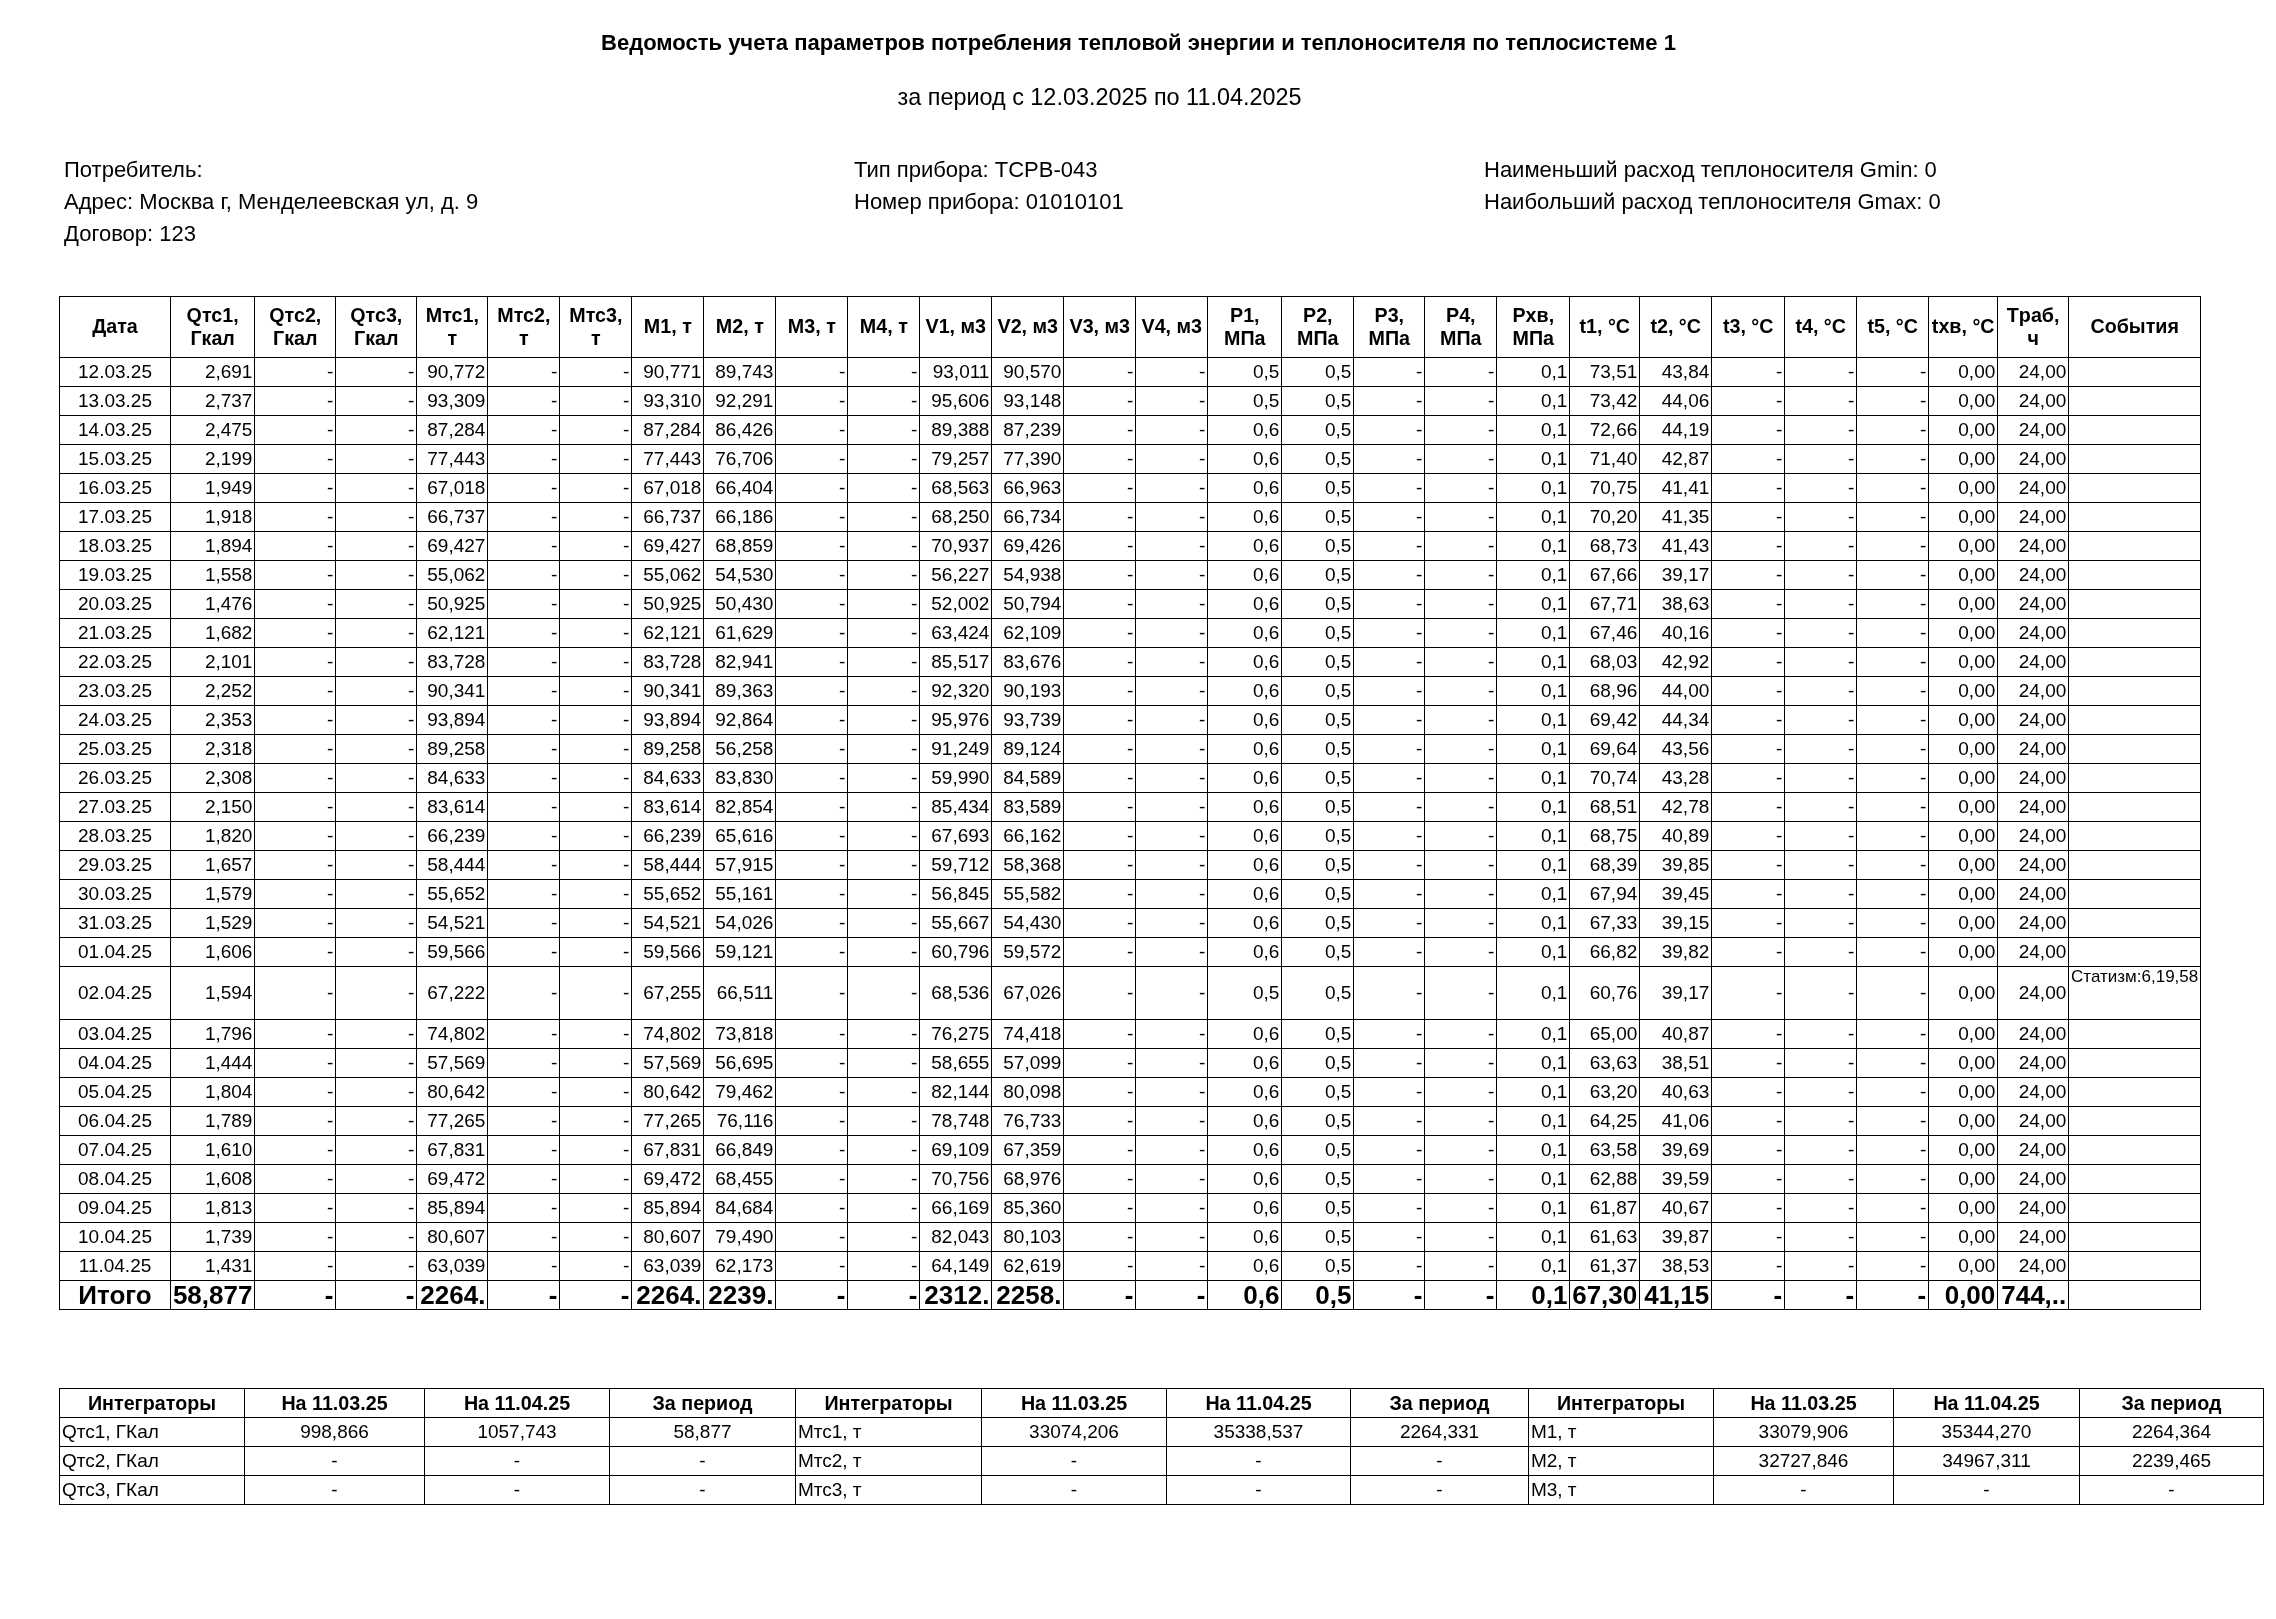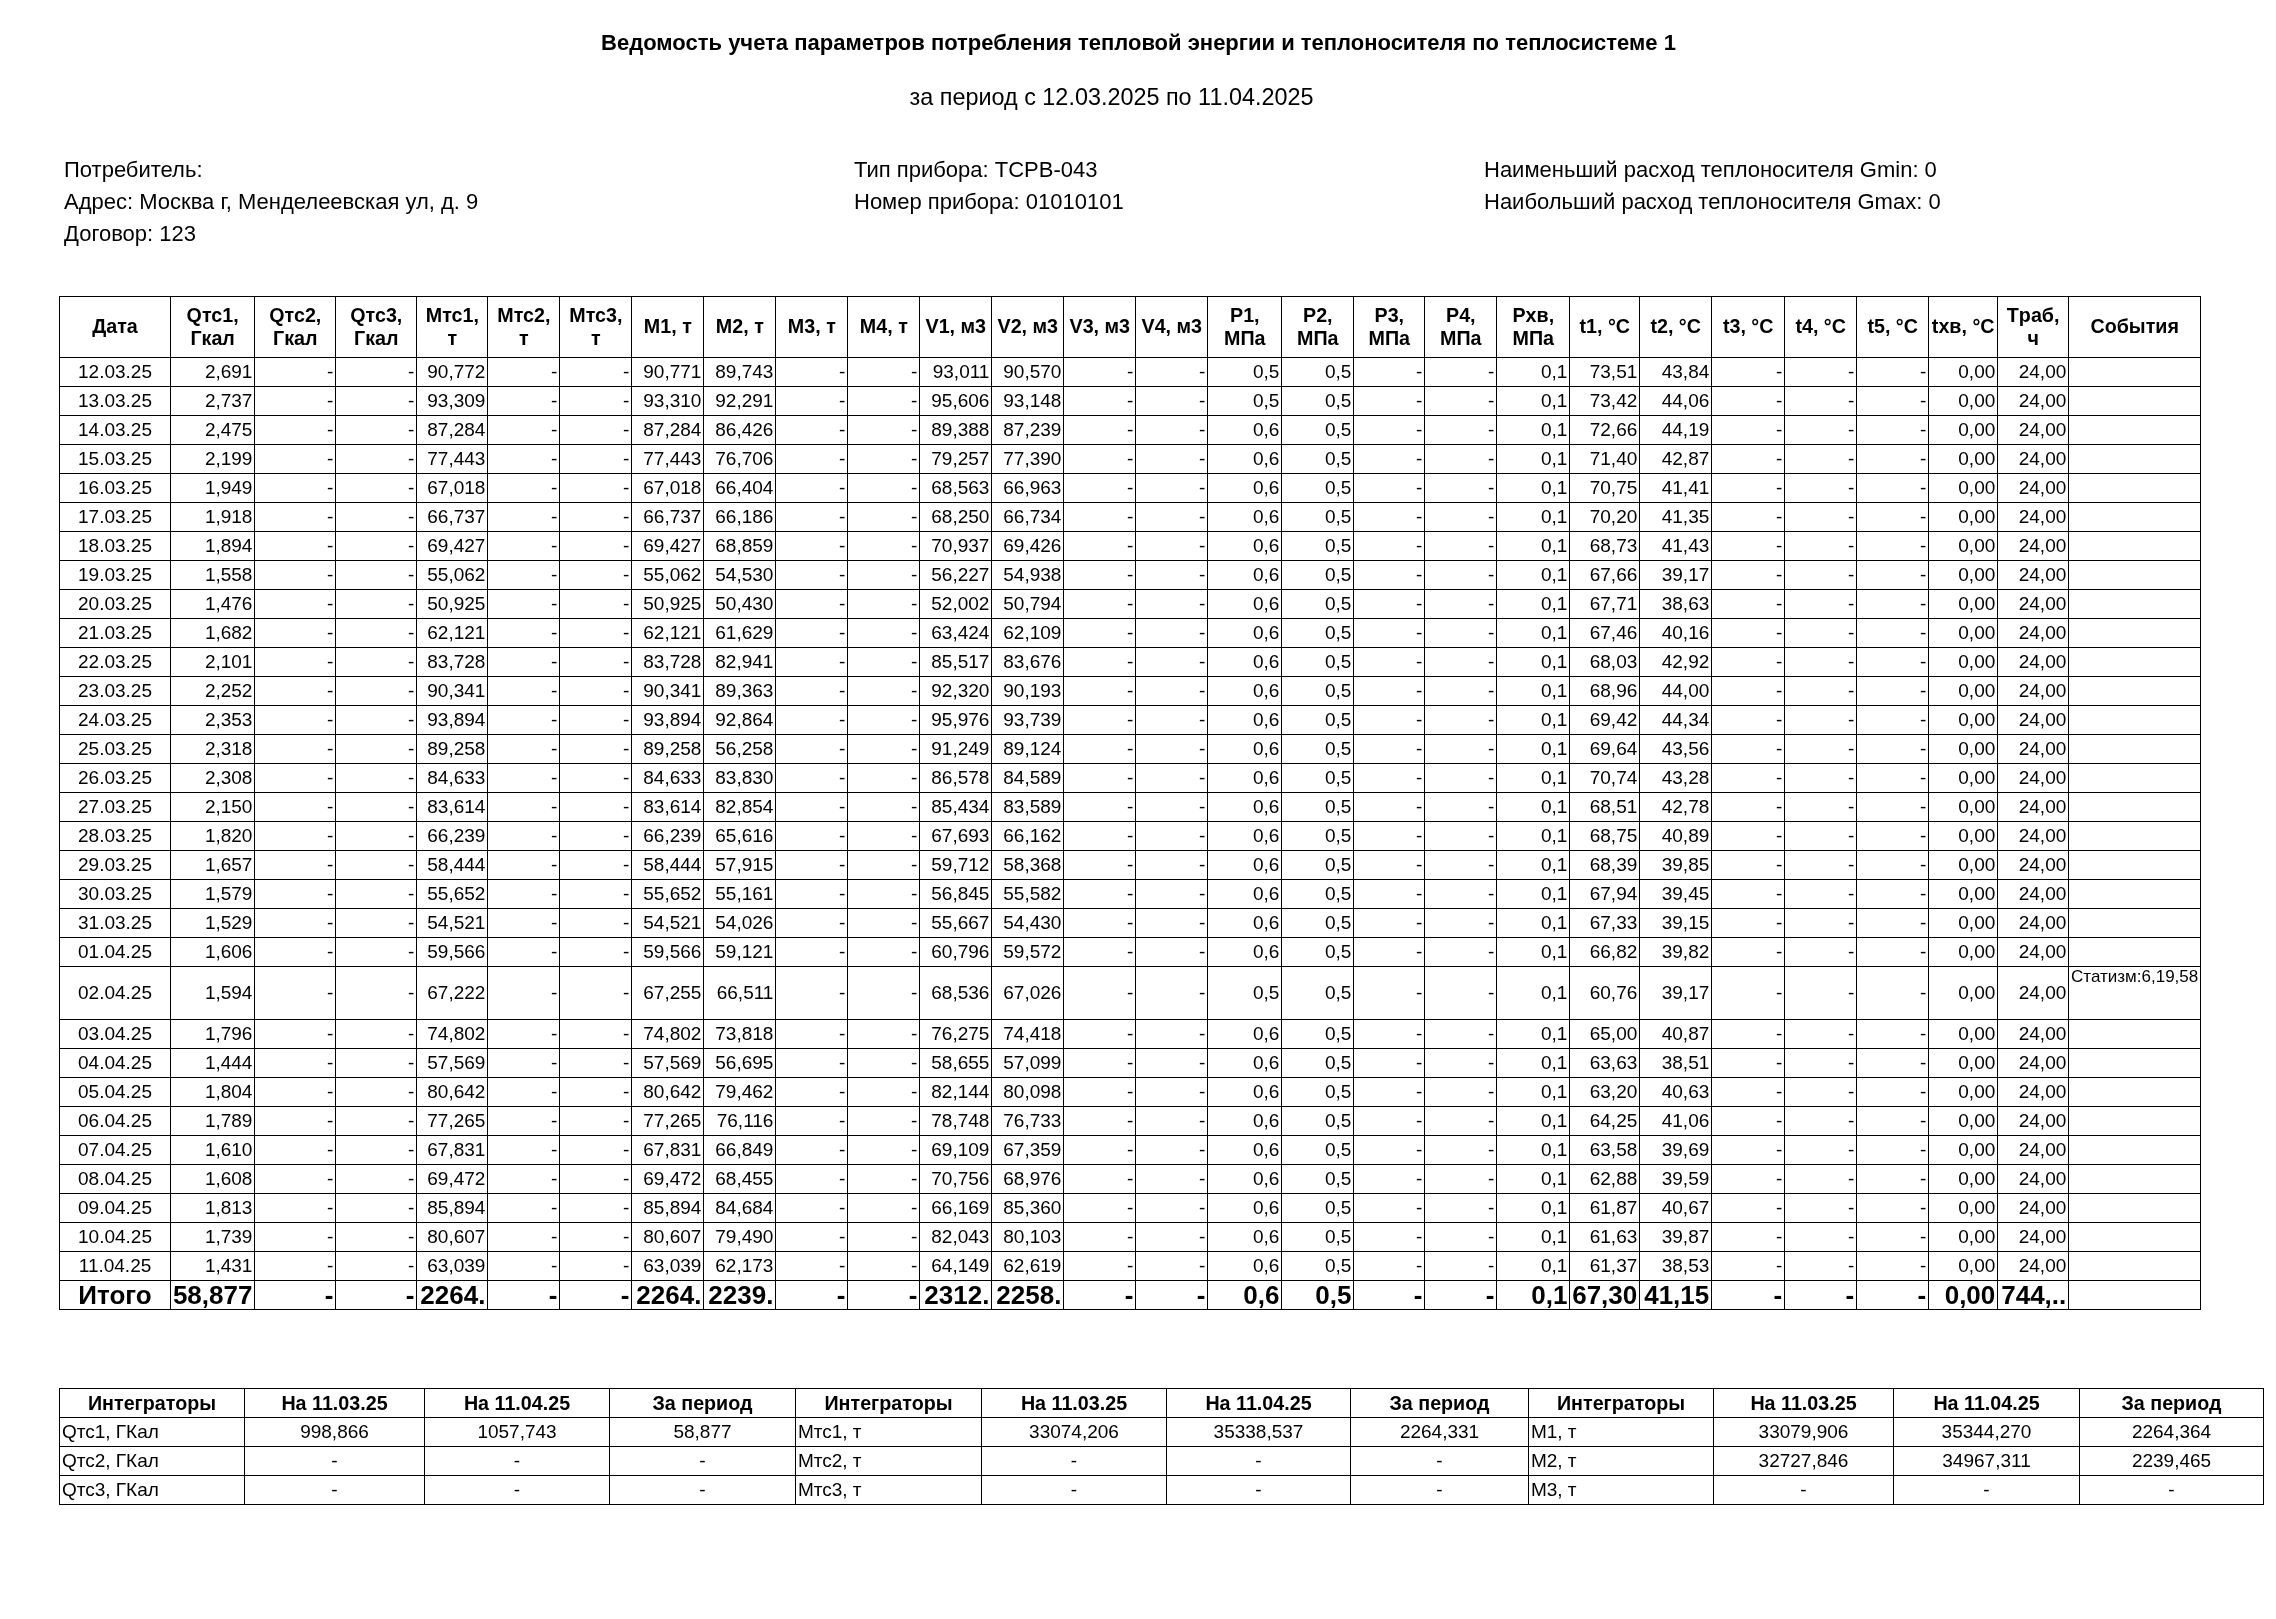--- a/index.html
+++ b/index.html
@@ -1,20 +1,20 @@
 <!DOCTYPE html>
 <html style="font-size:15px"><head>
 <meta charset="utf-8">
 <style>
   html, body { margin:0; padding:0; background:#ffffff; }
   body { width:2277px; height:1620px; position:relative; overflow:hidden;
          font-family:"Liberation Sans", sans-serif; color:#000; }
   .title { position:absolute; left:0; width:2277px; top:30px; text-align:center;
            font-weight:bold; font-size:22px; }
-  .subtitle { position:absolute; left:12px; width:2199px; top:84px; text-align:center; font-size:23.4px; }
+  .subtitle { position:absolute; left:0; width:2199px; top:84px; text-align:center; font-size:23.4px; }
   .info { position:absolute; font-size:22px; line-height:32px; white-space:nowrap; }
   table { border-collapse:collapse; position:absolute; table-layout:fixed; }
   td, th { border:1.9px solid #000; padding:0 1.9px; overflow:hidden; white-space:nowrap; }
   #main { left:59px; top:268px; font-size:19px;margin-top:28px; }
   #main th { font-weight:bold; font-size:19.7px; text-align:center; height:60px; line-height:23.4px; white-space:normal; }
   #main td { height:28px; text-align:right; line-height:28px; }
   #main td.date { text-align:center; }
   #main tr.tall td { height:52px; }
   #main td.ev { font-size:17px; line-height:19px; white-space:normal; text-align:right; vertical-align:top; }
   #main tr.total td { font-weight:bold; font-size:26px; }
@@ -533,21 +533,21 @@
         <td>2,308</td>
         <td>-</td>
         <td>-</td>
         <td>84,633</td>
         <td>-</td>
         <td>-</td>
         <td>84,633</td>
         <td>83,830</td>
         <td>-</td>
         <td>-</td>
-        <td>86,578</td>
+        <td>59,990</td>
         <td>84,589</td>
         <td>-</td>
         <td>-</td>
         <td>0,6</td>
         <td>0,5</td>
         <td>-</td>
         <td>-</td>
         <td>0,1</td>
         <td>70,74</td>
         <td>43,28</td>

